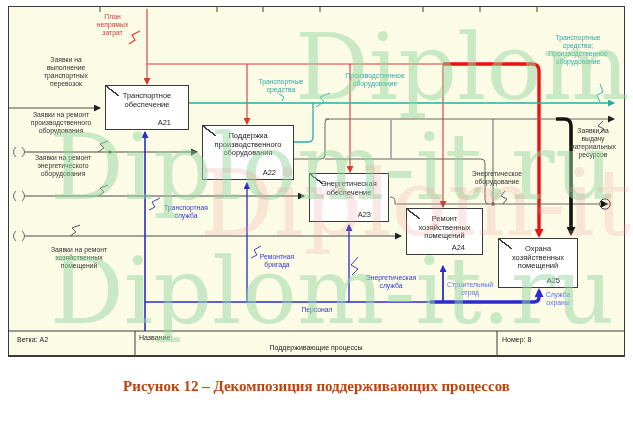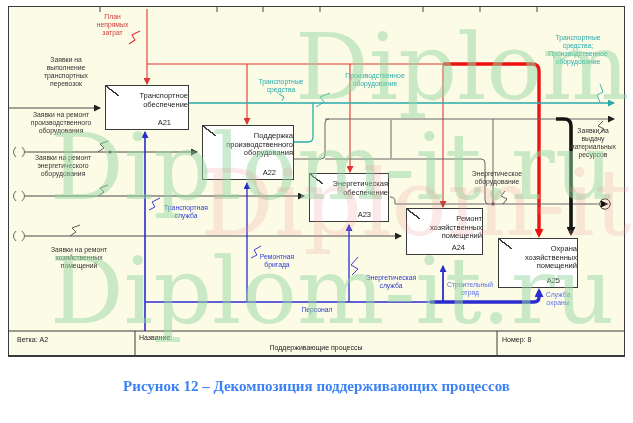--- a/index.html
+++ b/index.html
@@ -16,35 +16,35 @@
   .lbl{
     position:absolute;z-index:3;font-size:6.8px;line-height:7.9px;
     text-align:center;white-space:pre-line;color:#333;
   }
   .lbl.red{color:#d43c3c;}
   .lbl.teal{color:#2aabab;}
   .lbl.blue{color:#2f3bcd;}
   .lbl.lightblue{color:#5b72e8;}
   .abox{
     position:absolute;z-index:4;background:#ffffff;border:1.2px solid #3a3a3a;
-    box-sizing:border-box;text-align:right;color:#222;
+    box-sizing:border-box;text-align:center;color:#222;
     font-size:7.5px;line-height:8.6px;
   }
   .abox .title{display:block;white-space:pre-line;padding-top:6px;}
   .abox .code{position:absolute;right:17px;bottom:1px;font-size:7.5px;color:#222;}
   .fold{
     position:absolute;left:0;top:0;width:13px;height:10px;
     background:linear-gradient(to top right,
       transparent calc(50% - 0.7px),#3a3a3a calc(50% - 0.7px),
       #3a3a3a calc(50% + 0.7px),transparent calc(50% + 0.7px));
   }
   .footer-text{position:absolute;z-index:3;font-size:7px;color:#222;white-space:nowrap;}
   .caption{
     position:absolute;left:0;top:378px;width:633px;text-align:center;z-index:3;
-    font-family:"Liberation Serif",serif;font-weight:bold;font-size:15px;color:#3b82f6;
+    font-family:"Liberation Serif",serif;font-weight:bold;font-size:15px;color:#c2410c;
   }
   .wm{
     position:absolute;z-index:6;pointer-events:none;
     font-family:"DejaVu Serif",serif;font-size:92px;line-height:92px;
     white-space:nowrap;
   }
   .wm.green{color:rgba(150,215,160,0.5);}
   .wm.red{color:rgba(235,150,150,0.22);}
 </style>
 </head>

